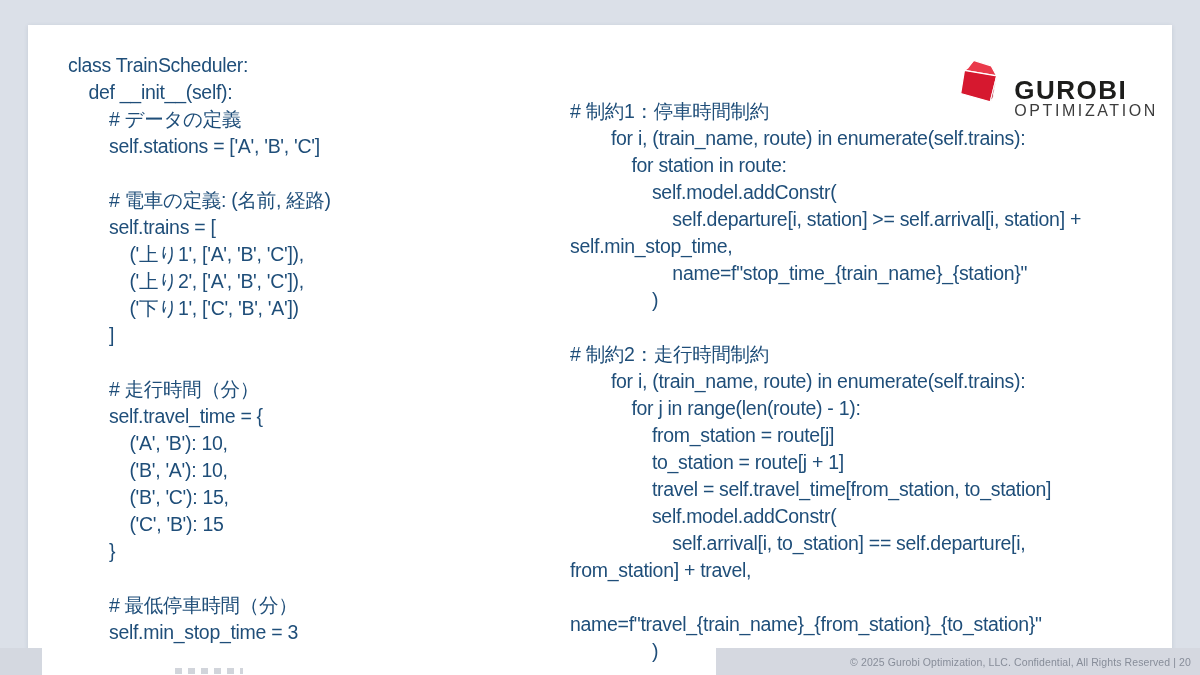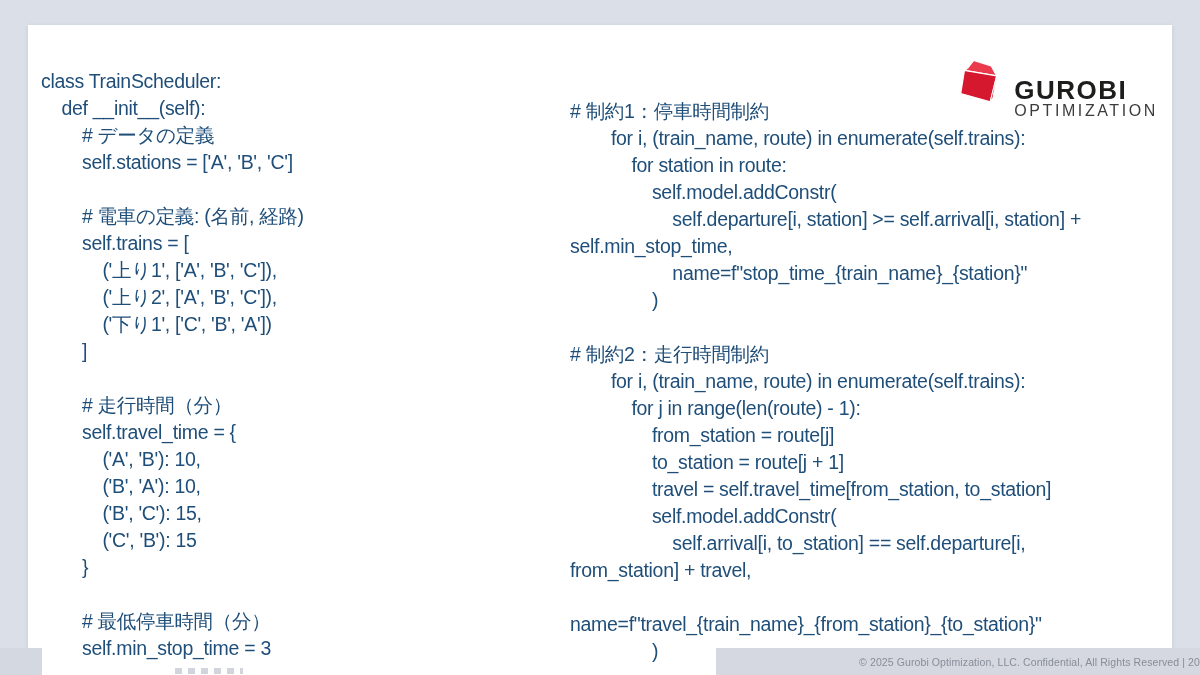--- a/index.html
+++ b/index.html
@@ -24,21 +24,21 @@
   pre.code {
     position: absolute;
     margin: 0;
     font-family: "Liberation Sans", "DejaVu Sans", sans-serif;
     font-size: 19.5px;
     letter-spacing: -0.3px;
     line-height: 27px;
     color: #1f4e79;
     white-space: pre;
   }
-  pre.code.left  { left: 13px;  top: 27px; margin-top: 16px; }
+  pre.code.left  { left: 40px;  top: 27px; }
   pre.code.right { left: 542px; top: 73px; }
 
   .logo {
     position: absolute;
     right: 14px; top: 19px;
     display: flex;
     align-items: center;
     gap: 9px;
   }
   .logo-text { display: flex; flex-direction: column; }
@@ -73,20 +73,21 @@
     background: #d4d8e0;
   }
   .footer-bar {
     position: absolute;
     left: 716px; top: 648px;
     width: 484px; height: 27px;
     background: #d5d8e0;
     display: flex;
     align-items: center;
     justify-content: flex-end;
+    padding-right: 9px;
     box-sizing: border-box;
   }
   .footer-bar span {
     font-size: 10.5px;
     color: #878d99;
     letter-spacing: 0.1px;
     white-space: nowrap;
   }
 </style>
 </head>

